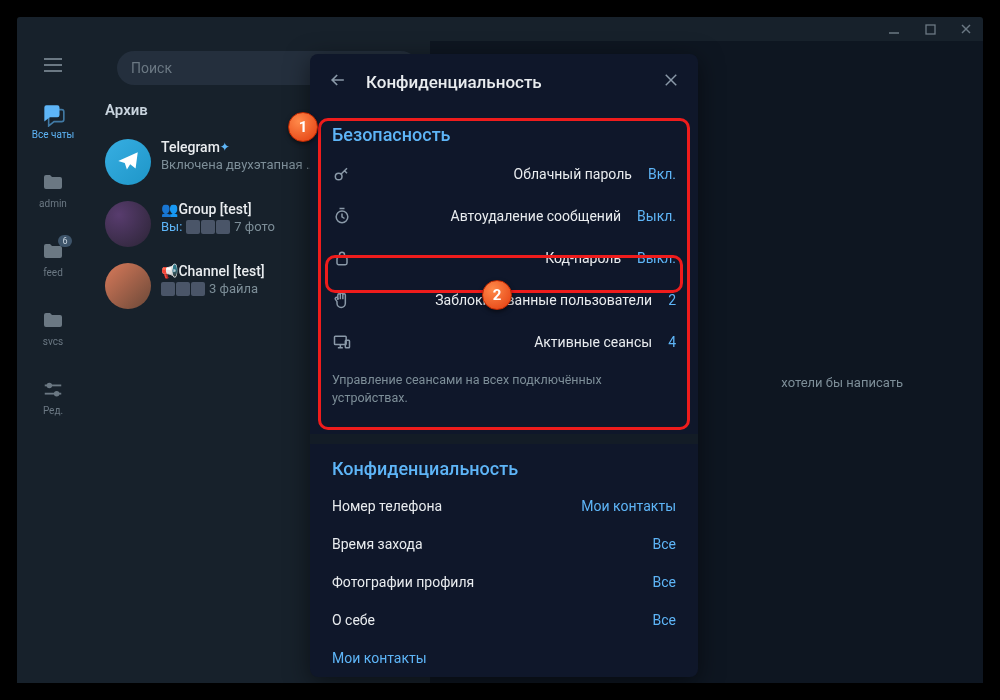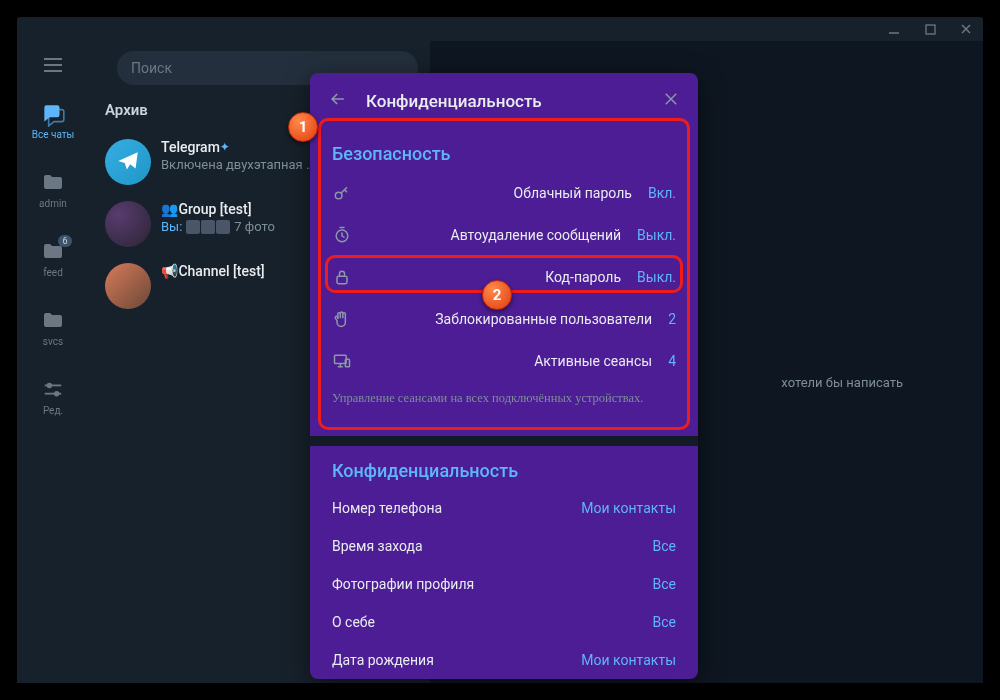--- a/index.html
+++ b/index.html
@@ -25,31 +25,31 @@
   .avatar.ch { background: linear-gradient(135deg, #d97a5a, #6a4838); }
   .chatmeta { flex: 1; min-width: 0; }
   .chattitle { color: #e9ecef; font-size: 14px; font-weight: 500; display: flex; align-items: center; }
   .verify { color: #5eb5f7; font-size: 12px; }
   .chatsub { color: #7d8e98; font-size: 13px; display: flex; align-items: center; gap: 4px; margin-top: 2px; }
   .chatsub .you { color: #5eb5f7; }
   .thumbs { display: inline-flex; gap: 1px; }
   .thumb { width: 14px; height: 14px; background: #4a5568; border-radius: 2px; }
   .main { flex: 1; background: #0e1621; position: relative; }
   .hint { position: absolute; right: 80px; top: 334px; color: #7d8e98; font-size: 13px; }
-  .panel { position: absolute; left: 310px; top: 73px; width: 388px; background: #4c1d95; border-radius: 8px; box-shadow: 0 6px 24px rgba(0,0,0,0.5); z-index: 50; }
+  .panel { position: absolute; left: 310px; top: 54px; width: 388px; background: #0f172a; border-radius: 8px; box-shadow: 0 6px 24px rgba(0,0,0,0.5); z-index: 50; }
   .panel-head { display: flex; align-items: center; gap: 18px; padding: 16px 18px; }
   .panel-head .back { color: #8a99a8; cursor: pointer; }
   .panel-head .title { color: #e9ecef; font-size: 17px; font-weight: 500; flex: 1; }
   .panel-head .close { color: #8a99a8; cursor: pointer; }
   .section-title { color: #5eb5f7; font-size: 18px; font-weight: 500; padding: 14px 12px 8px 22px; }
   .row { display: flex; align-items: center; gap: 16px; padding: 11px 22px; cursor: pointer; }
   .row .ricon { width: 20px; color: #8a99a8; display: flex; align-items: center; justify-content: center; flex-shrink: 0; }
   .row .rlabel { color: #e9ecef; font-size: 14px; flex: 1; text-align: right; }
   .row .rval { color: #5eb5f7; font-size: 14px; }
-  .hintline { color: #7d8e98; font-size: 12.5px; padding: 8px 22px 28px 22px; line-height: 1.4; font-family: Liberation Serif, serif; }
+  .hintline { color: #7d8e98; font-size: 12.5px; padding: 8px 22px 28px 22px; line-height: 1.4; }
   .sep { height: 10px; background: #131c26; }
   .prow { display: flex; align-items: center; padding: 11px 22px; cursor: pointer; }
   .prow .plabel { color: #e9ecef; font-size: 14px; flex: 1; }
   .prow .pval { color: #5eb5f7; font-size: 14px; }
   .annot { position: absolute; border: 3px solid #ef1c1c; border-radius: 10px; z-index: 60; pointer-events: none; }
   .annot.a1 { left: 318px; top: 118px; width: 372px; height: 312px; }
   .annot.a2 { left: 325px; top: 255px; width: 358px; height: 38px; }
   .marker { position: absolute; width: 30px; height: 30px; border-radius: 50%; background: radial-gradient(circle at 35% 30%, #ff8a4a, #e23b0e); color: #fff; font-weight: 700; font-size: 15px; display: flex; align-items: center; justify-content: center; z-index: 70; box-shadow: 0 2px 4px rgba(0,0,0,0.5); border: 1px solid #c02800; }
   .marker.m1 { left: 288px; top: 112px; }
   .marker.m2 { left: 482px; top: 280px; }
@@ -172,20 +172,28 @@
         </div>
       </div>
 
       <div class="chatitem">
         <div class="avatar ch"></div>
         <div class="chatmeta">
           <div class="chattitle">
               <span style="color:#8a99a8">📢</span>
               <span>Channel [test]</span>
             </div>
+          <div class="chatsub">
+              <span class="thumbs">
+                <span class="thumb"></span>
+                <span class="thumb"></span>
+                <span class="thumb"></span>
+              </span>
+              <span>3 файла</span>
+            </div>
         </div>
       </div>
     </div>
 
     <div class="main">
       <div class="hint">хотели бы написать</div>
     </div>
   </div>
 </div>
 
@@ -268,21 +276,20 @@
     </div>
   <div class="prow">
       <span class="plabel">Фотографии профиля</span>
       <span class="pval">Все</span>
     </div>
   <div class="prow">
       <span class="plabel">О себе</span>
       <span class="pval">Все</span>
     </div>
   <div class="prow">
-      <span class="plabel">Дата рождения</span>
       <span class="pval">Мои контакты</span>
     </div>
 </div>
 
 <div class="annot a1"></div>
 <div class="annot a2"></div>
 <div class="marker m1">1</div>
 <div class="marker m2">2</div>
 
 </body></html>

